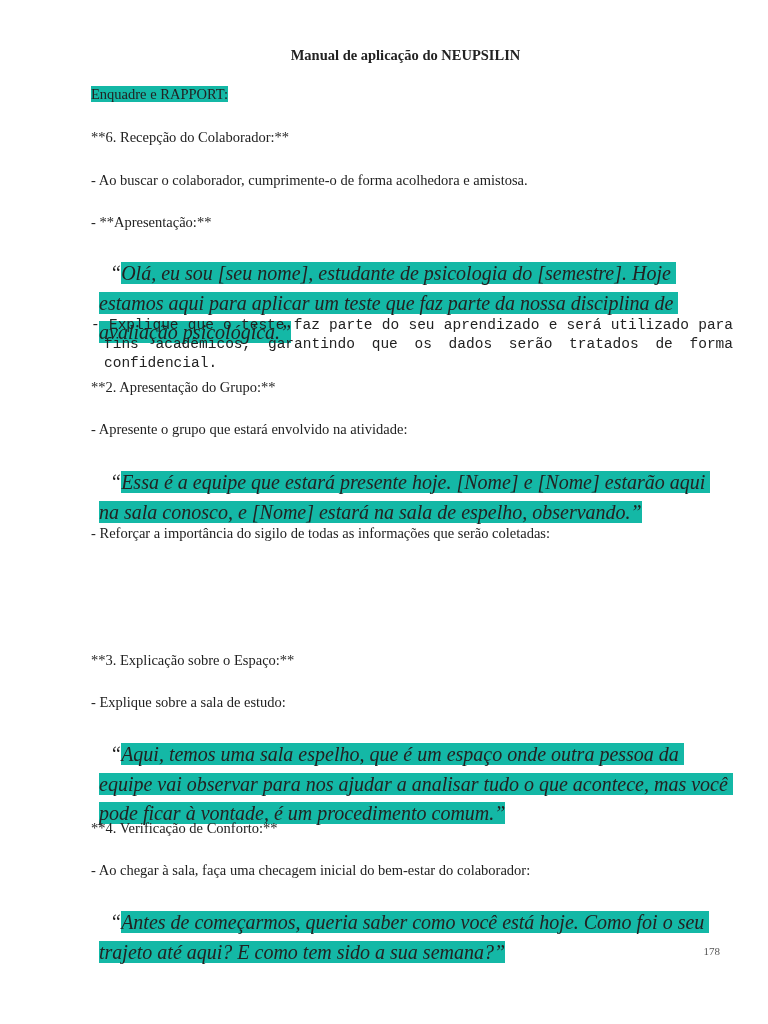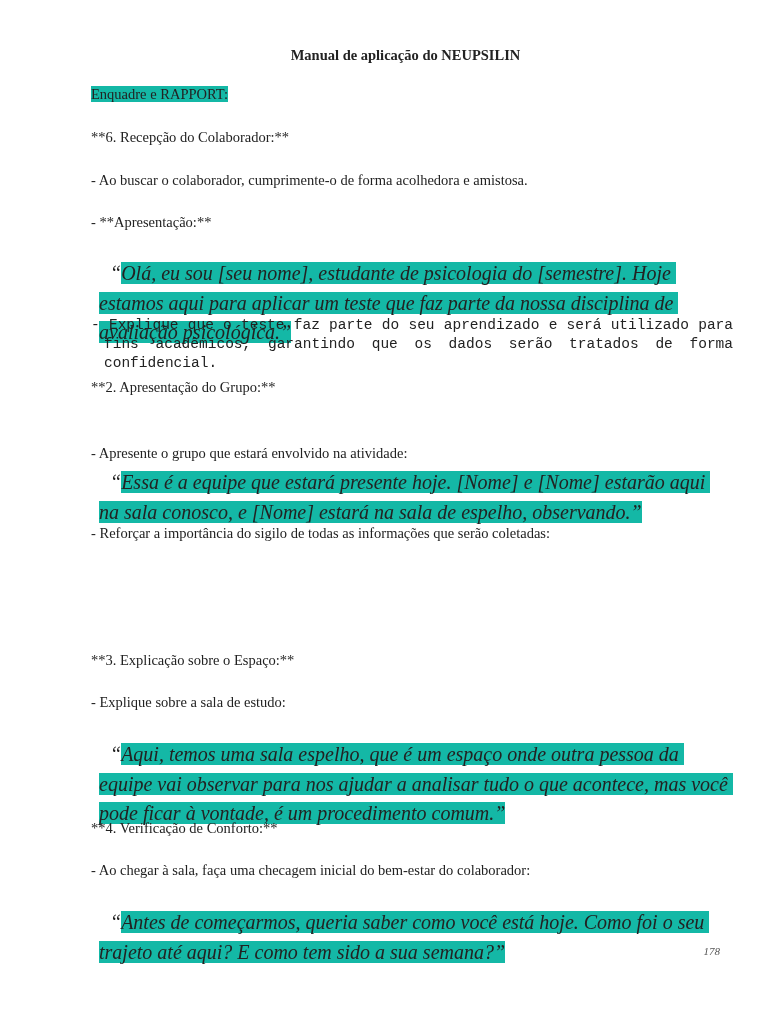--- a/index.html
+++ b/index.html
@@ -73,21 +73,20 @@
   .quote .lead {
     font-style: italic;
   }
 
   .page-number {
     position: absolute;
     font-size: 11px;
     line-height: 1;
     color: #555555;
     text-align: right;
-    font-style: italic;
   }
 </style>
 </head>
 <body>
 
 <div id="page">
 
   <div class="doc-title" style="left:0; top:46px; width:629px;">Manual de aplicação do NEUPSILIN</div>
 
   <div class="para" style="left:0; top:85px; width:629px;"><span class="hl">Enquadre e RAPPORT:</span></div>
@@ -97,21 +96,21 @@
   <div class="para" style="left:0; top:171px; width:629px;">- Ao buscar o colaborador, cumprimente-o de forma acolhedora e amistosa.</div>
 
   <div class="para" style="left:0; top:213px; width:629px;">- **Apresentação:**</div>
 
   <div class="quote" style="left:0; top:251px; width:629px; text-indent:11px;"><span class="lead">“</span><span class="hl">Olá, eu sou [seu nome], estudante de psicologia do [semestre]. Hoje estamos aqui para aplicar um teste que faz parte da nossa disciplina de avaliação psicológica.”</span></div>
 
   <div class="para justified" style="left:0; top:316px; width:629px; padding-left:13px; text-indent:-13px;">- Explique que o teste faz parte do seu aprendizado e será utilizado para fins acadêmicos, garantindo que os dados serão tratados de forma confidencial.</div>
 
   <div class="para" style="left:0; top:378px; width:629px;">**2. Apresentação do Grupo:**</div>
 
-  <div class="para" style="left:0; top:420px; width:629px;margin-top:24px;">- Apresente o grupo que estará envolvido na atividade:</div>
+  <div class="para" style="left:0; top:420px; width:629px;">- Apresente o grupo que estará envolvido na atividade:</div>
 
   <div class="quote" style="left:0; top:460px; width:629px; text-indent:11px;"><span class="lead">“</span><span class="hl">Essa é a equipe que estará presente hoje. [Nome] e [Nome] estarão aqui na sala conosco, e [Nome] estará na sala de espelho, observando.”</span></div>
 
   <div class="para" style="left:0; top:524px; width:629px;">- Reforçar a importância do sigilo de todas as informações que serão coletadas:</div>
 
 
   <div class="para" style="left:0; top:651px; width:629px;">**3. Explicação sobre o Espaço:**</div>
 
   <div class="para" style="left:0; top:693px; width:629px;">- Explique sobre a sala de estudo:</div>
 

